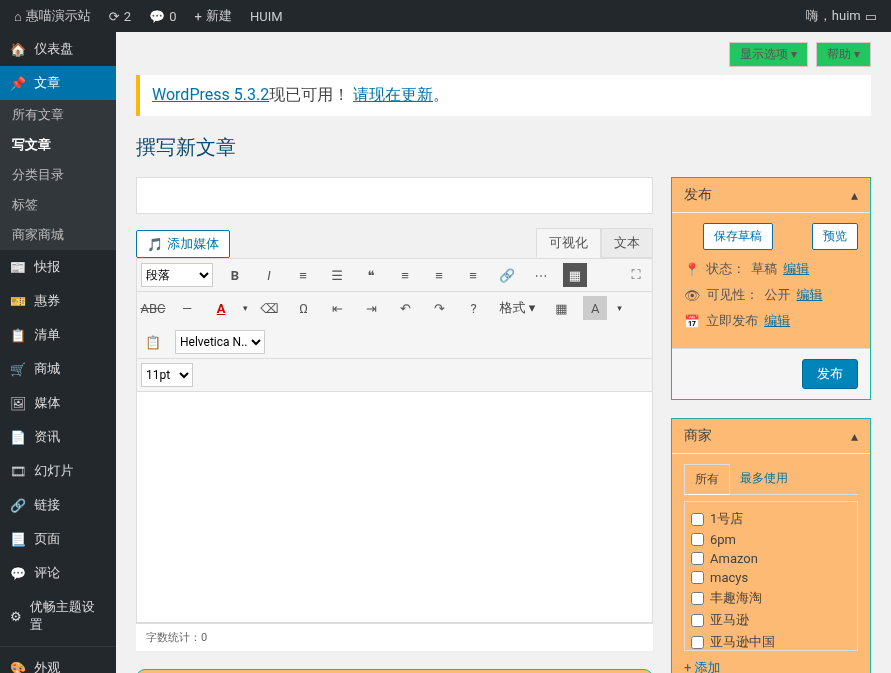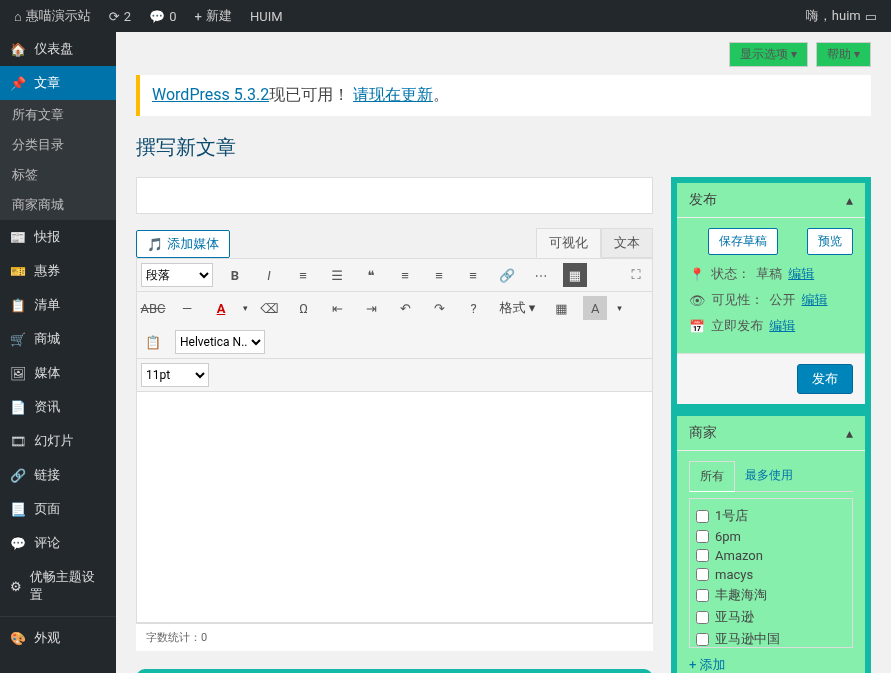--- a/index.html
+++ b/index.html
@@ -32,21 +32,21 @@
 .editor-tab { padding: 5px 12px; border: 1px solid #ddd; background: #ebebeb; cursor: pointer; font-size: 13px; color: #555; }
 .editor-tab.active { background: #f5f5f5; border-bottom-color: #f5f5f5; }
 .editor-wrap { border: 1px solid #ddd; background: #fff; }
 .toolbar { background: #f5f5f5; border-bottom: 1px solid #ddd; padding: 4px; display: flex; align-items: center; gap: 10px; flex-wrap: wrap; }
 .toolbar select { height: 24px; font-size: 12px; border: 1px solid #ccc; background: #fff; }
 .tb-btn { width: 24px; height: 24px; border: 1px solid transparent; background: transparent; cursor: pointer; display: flex; align-items: center; justify-content: center; color: #555; font-size: 13px; }
 .tb-btn.dark { background: #555; color: #fff; }
 .tb-btn.underline-a { text-decoration: underline; font-weight: bold; }
 .editor-body { min-height: 230px; background: #fff; }
 .editor-footer { border-top: 1px solid #ddd; padding: 6px 10px; font-size: 11px; color: #666; background: #fff; }
-.postbox { background: #86efac; border: 6px solid #14b8a6; }
+.postbox { background: #fdba74; border: 1px solid #14b8a6; margin-bottom: 18px; }
 .postbox-header { padding: 8px 12px; border-bottom: 1px solid #eee; display: flex; justify-content: space-between; align-items: center; font-size: 14px; cursor: pointer; }
 .postbox-body { padding: 10px 12px; font-size: 13px; }
 .pub-actions { display: flex; justify-content: space-between; margin-bottom: 10px; padding-left: 19px; }
 .btn-outline { border: 1px solid #0073aa; background: #fff; color: #0073aa; padding: 4px 10px; cursor: pointer; border-radius: 2px; font-size: 12px; }
 .pub-row { display: flex; align-items: center; gap: 6px; margin: 8px 0; color: #555; }
 .pub-row a { color: #0073aa; text-decoration: underline; cursor: pointer; }
 .pub-footer { border-top: 1px solid #ddd; padding: 10px 12px; display: flex; justify-content: flex-end; background: #f5f5f5; }
 .btn-primary { background: #0085ba; border: 1px solid #006799; color: #fff; padding: 5px 14px; cursor: pointer; border-radius: 3px; font-size: 13px; }
 .tabs-mini { border-bottom: 1px solid #ddd; display: flex; }
 .tab-mini { padding: 6px 10px; font-size: 12px; cursor: pointer; color: #0073aa; }
@@ -73,20 +73,21 @@
     <div class="topbar-item"><span>嗨，huim</span> ▭</div>
   </div>
 </div>
 
 <div class="container">
   <div class="sidebar">
     <div class="menu-item">🏠 <span>仪表盘</span></div>
     <div class="menu-item active">📌 <span>文章</span></div>
     <div class="submenu">
       <div class="submenu-item">所有文章</div>
+      <div class="submenu-item current">写文章</div>
       <div class="submenu-item">分类目录</div>
       <div class="submenu-item">标签</div>
       <div class="submenu-item">商家商城</div>
     </div>
     <div class="menu-item">📰 <span>快报</span></div>
     <div class="menu-item">🎫 <span>惠券</span></div>
     <div class="menu-item">📋 <span>清单</span></div>
     <div class="menu-item">🛒 <span>商城</span></div>
     <div class="menu-item">🖼 <span>媒体</span></div>
     <div class="menu-item">📄 <span>资讯</span></div>
@@ -160,21 +161,21 @@
             <button class="tb-btn">↷</button>
             <button class="tb-btn">?</button>
             <span style="padding:0 4px;">格式 ▾</span>
             <button class="tb-btn">▦</button>
             <button class="tb-btn" style="background:#ccc;">A</button>
             <span style="font-size:9px;">▾</span>
             <button class="tb-btn">📋</button>
             <select style="width:90px;"><option>Helvetica N...</option></select>
           </div>
           <div class="toolbar">
-            <select style="width:68px;"><option>11pt</option></select>
+            <select style="width:52px;"><option>11pt</option></select>
           </div>
           <div class="editor-body"></div>
         </div>
         <div class="editor-footer">
           <span>字数统计：</span><span>0</span>
         </div>
 
         <div class="postbox" style="margin-top:18px;border-radius:9px;">
           <div class="postbox-header">
             <span>优畅主题扩展设置</span>

